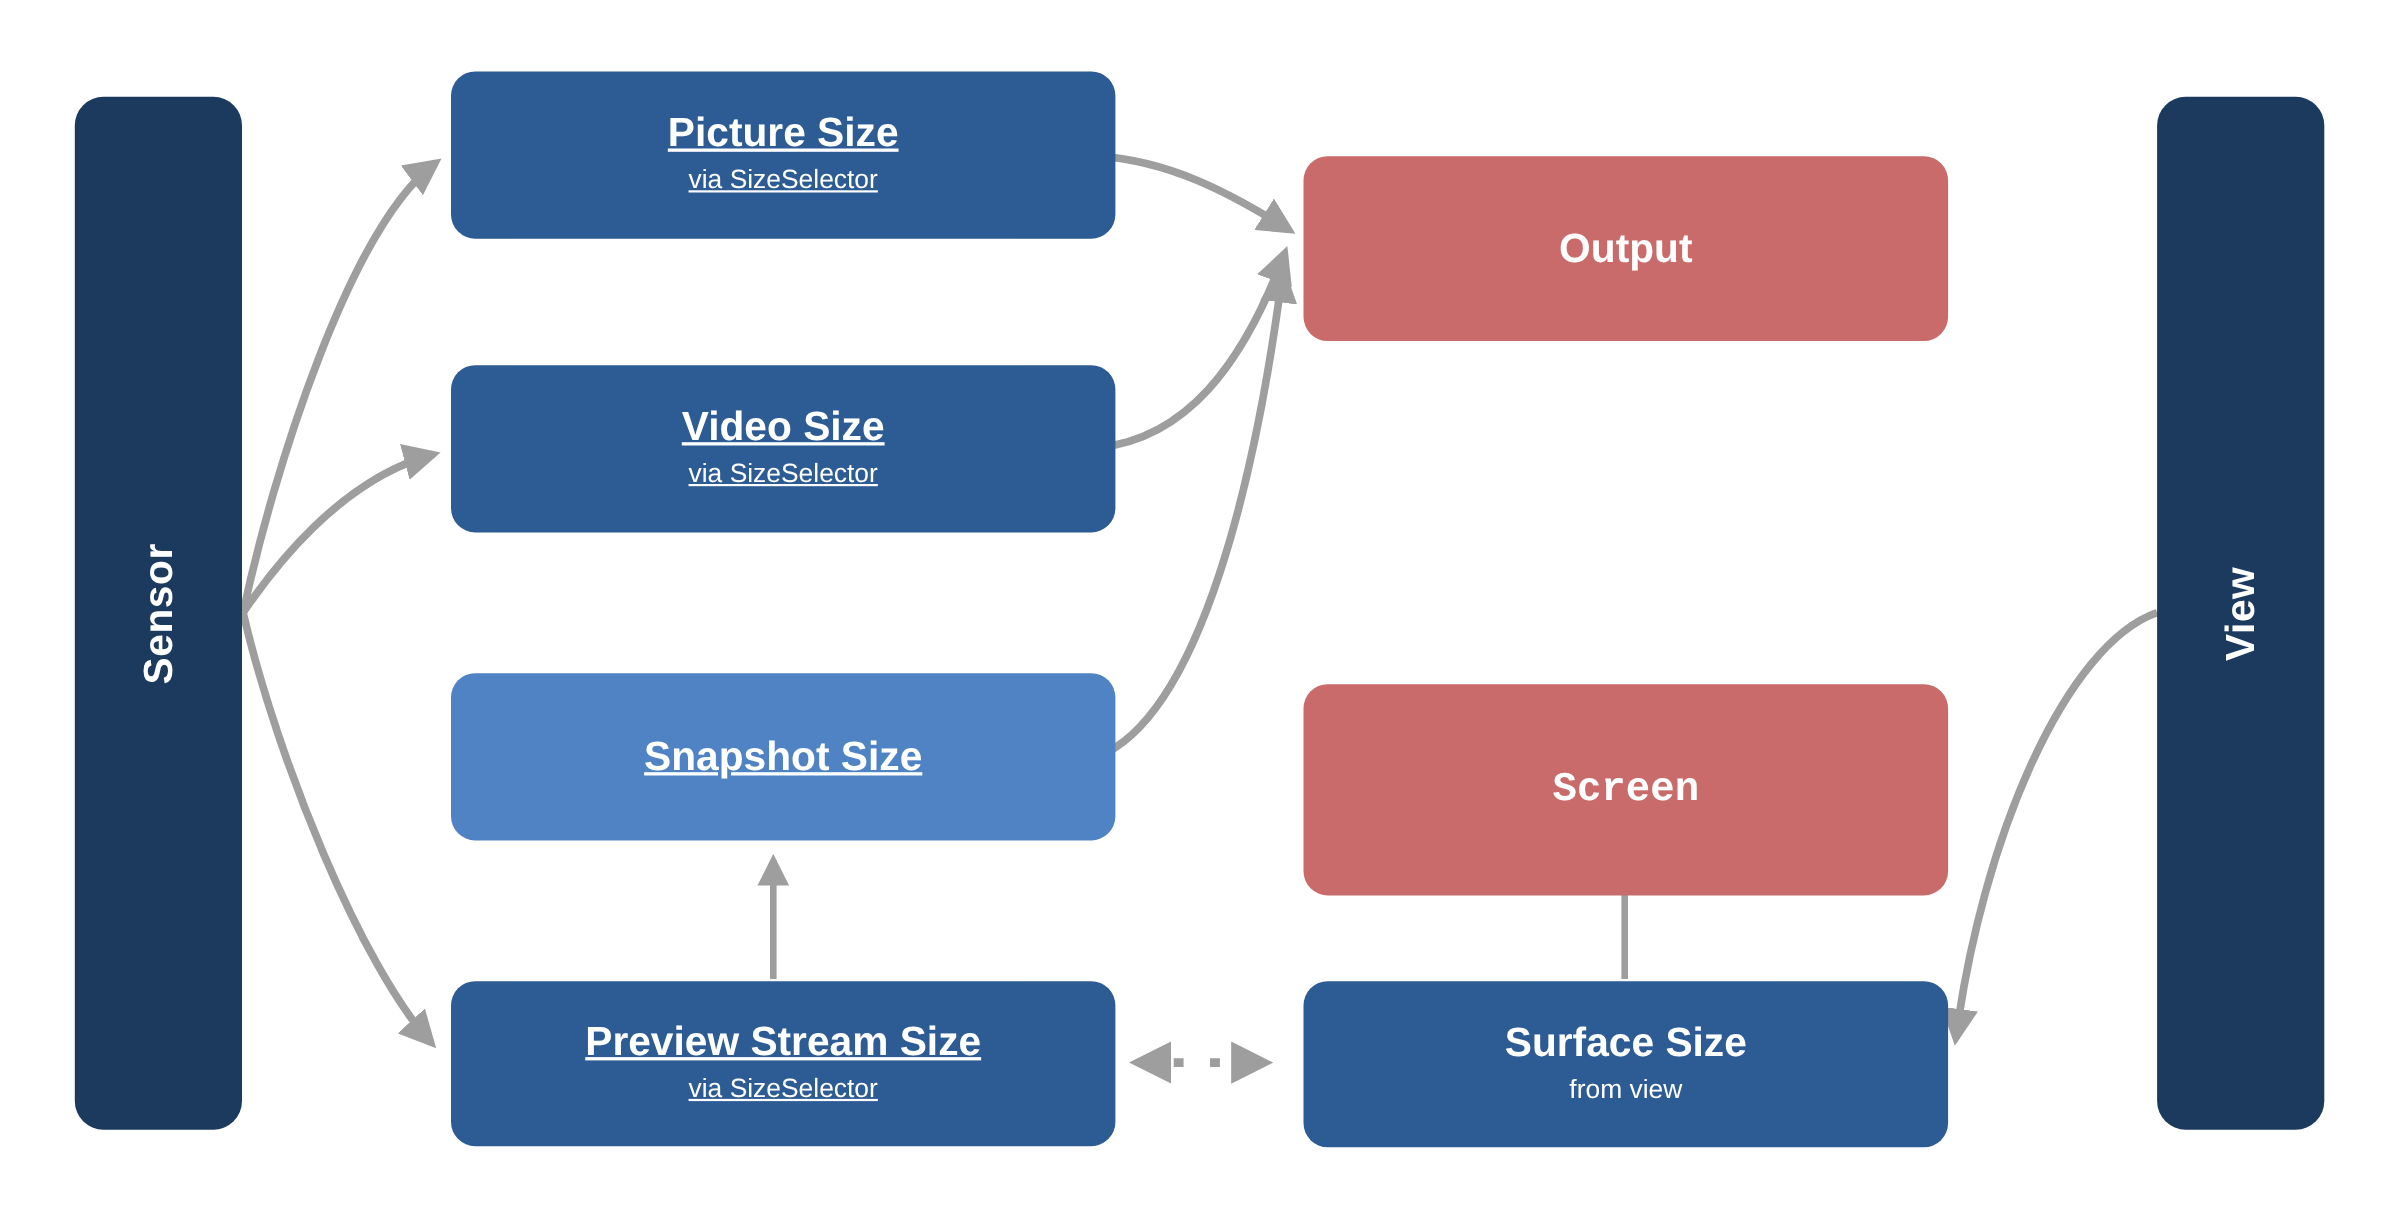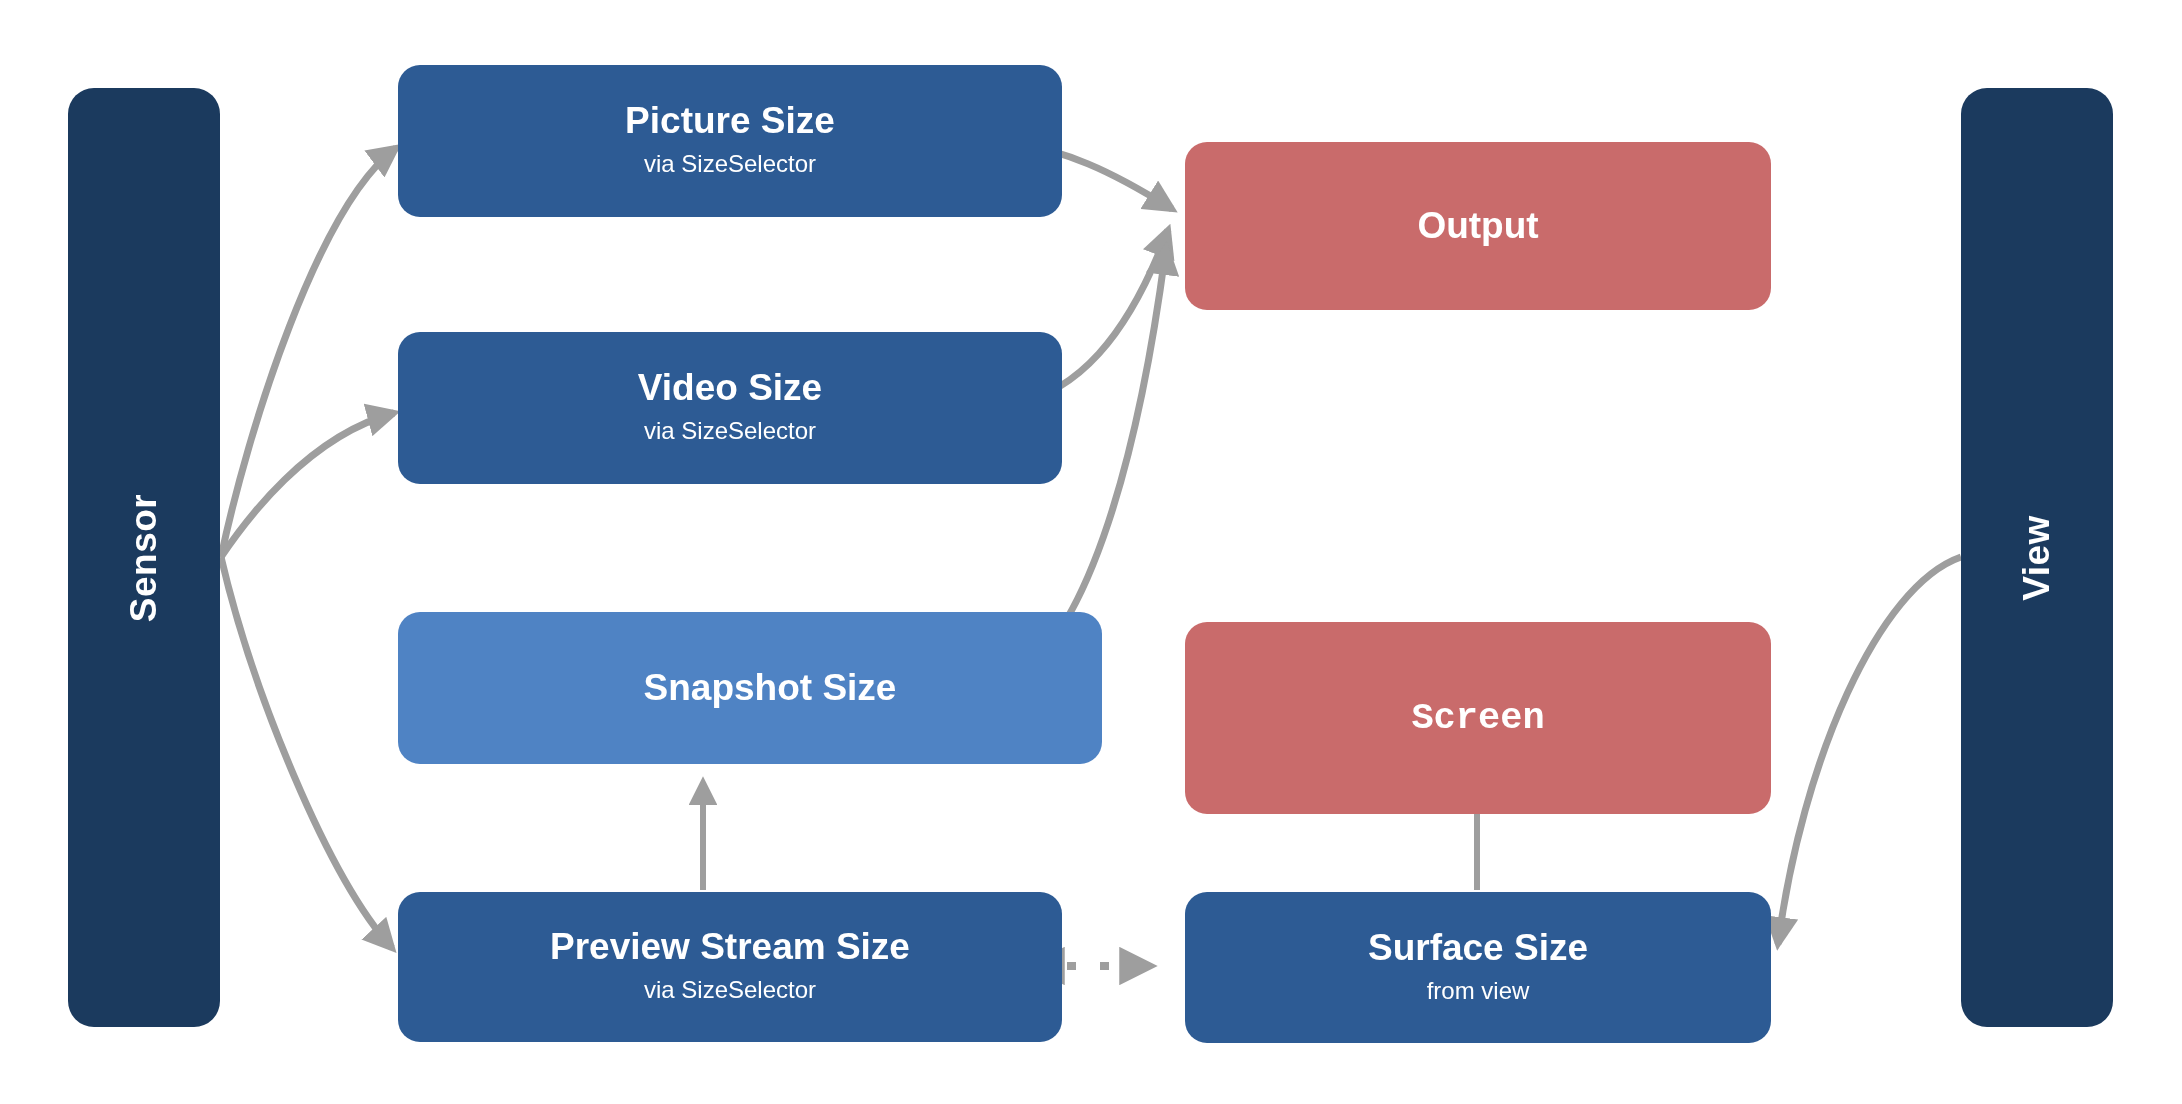--- a/index.html
+++ b/index.html
@@ -50,28 +50,28 @@
   .node .title {
     font-size: 37px;
     font-weight: bold;
     line-height: 46px;
   }
   .node .subtitle {
     font-size: 24px;
     font-weight: normal;
     line-height: 40px;
   }
-  .col1 { left: 398px; width: 664px; }
+  .col1 { left: 410px; width: 604px; text-decoration: underline; }
   .col2 { left: 1185px; width: 586px; }
   .blue      { background: #2D5B94; }
   .lightblue { background: #4F83C4; }
   .salmon    { background: #C96B6B; }
   .node-picture  { top: 65px;  height: 152px; }
   .node-video    { top: 332px; height: 152px; }
-  .node-snapshot { top: 612px; height: 152px; padding-left: 40px; }
+  .node-snapshot { top: 612px; height: 152px; }
   .node-preview  { top: 892px; height: 150px; text-align: center; }
   .node-output   { top: 142px; height: 168px; }
   .node-screen   { top: 622px; height: 192px; font-family: Liberation Mono, monospace; }
   .node-surface  { top: 892px; height: 151px; }
 </style>
 </head>
 <body>
 
 <div class="canvas">
 

